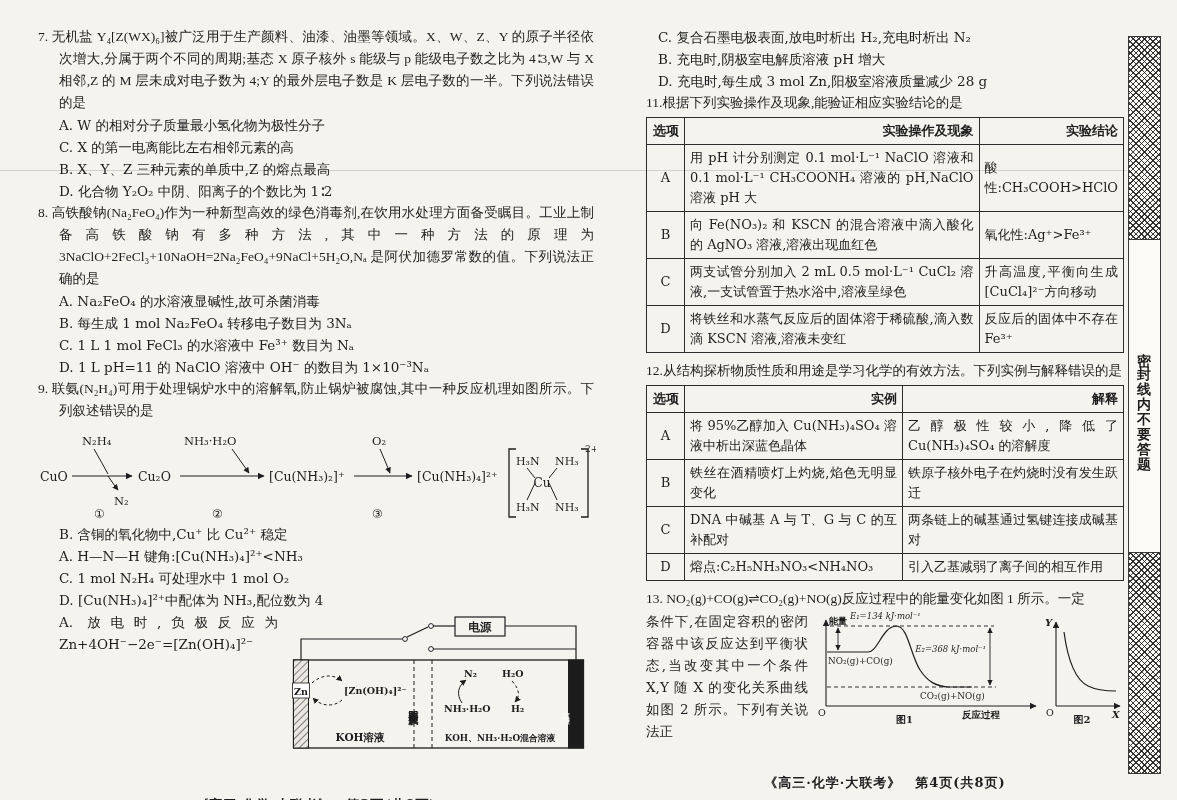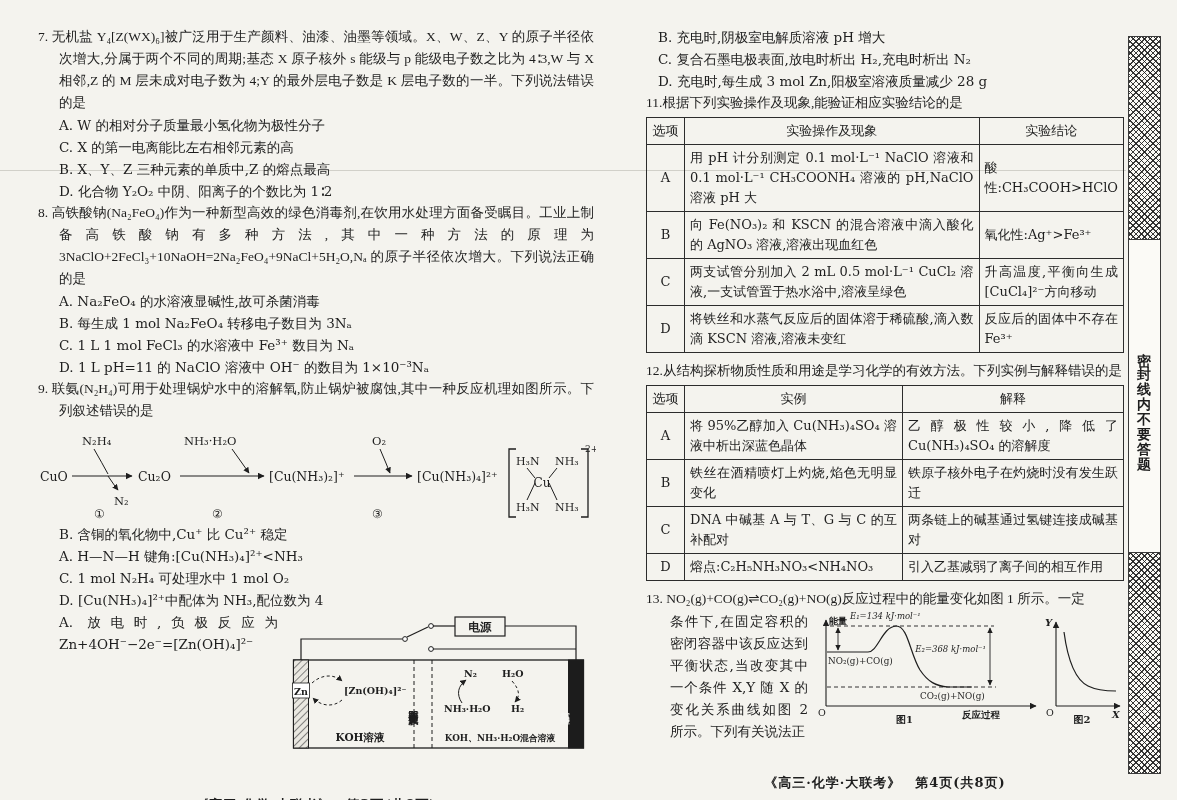--- a/index.html
+++ b/index.html
@@ -24,21 +24,21 @@
   .mech{margin:3px 0 2px 0;}
   
   .battery{float:right;width:302px;height:140px;position:relative;margin:2px 0 4px 6px;padding-left:8px;}
   .vlabel{position:absolute;writing-mode:vertical-rl;text-orientation:upright;
     text-align:center;font-weight:600;}
   .membrane-label{left:123px;top:50px;width:17px;height:84px;font-size:10px;letter-spacing:1px;}
   .graphite-label{left:277px;top:54px;width:15px;height:78px;font-size:9.5px;color:#f6f6f2;letter-spacing:1px;}
   
   .extable{width:100%;border-collapse:collapse;margin:3px 0 7px 0;font-size:13px;line-height:20px;text-align:justify;}
   .extable th,.extable td{border:1px solid #2c2c2c;padding:3px 5px;vertical-align:middle;}
-  .extable th{font-weight:400;text-align:center;}
+  .extable th{font-weight:700;text-align:right;}
   .extable td.c{text-align:center;}
   
   .figs{float:right;width:312px;margin:0 0 2px 4px;display:flex;align-items:flex-end;justify-content:flex-end;}
   
   .footer{position:absolute;text-align:center;font-size:13px;font-weight:600;letter-spacing:1px;}
   .footer-left{left:38px;width:556px;top:752px;margin-top:44px;}
   .footer-right{left:646px;width:478px;top:774px;}
   
   .seal{position:absolute;left:1128px;top:36px;width:31px;height:736px;
     border:1px solid #3a3a3a;background:#fbfaf6;display:flex;flex-direction:column;}
@@ -64,21 +64,21 @@
 
   <div class="q">
     <div class="stem"><span class="qnum">7.</span> <span>无机盐 Y₄[Z(WX)₆]被广泛用于生产颜料、油漆、油墨等领域。X、W、Z、Y 的原子半径依次增大,分属于两个不同的周期;基态 X 原子核外 s 能级与 p 能级电子数之比为 4∶3,W 与 X 相邻,Z 的 M 层未成对电子数为 4;Y 的最外层电子数是 K 层电子数的一半。下列说法错误的是</span></div>
     <div class="opt">A. W 的相对分子质量最小氢化物为极性分子</div>
     <div class="opt">C. X 的第一电离能比左右相邻元素的高</div>
     <div class="opt">B. X、Y、Z 三种元素的单质中,Z 的熔点最高</div>
     <div class="opt">D. 化合物 Y₂O₂ 中阴、阳离子的个数比为 1∶2</div>
   </div>
 
   <div class="q">
-    <div class="stem"><span class="qnum">8.</span> <span>高铁酸钠(Na₂FeO₄)作为一种新型高效的绿色消毒剂,在饮用水处理方面备受瞩目。工业上制备高铁酸钠有多种方法,其中一种方法的原理为 3NaClO+2FeCl₃+10NaOH=2Na₂FeO₄+9NaCl+5H₂O,Nₐ 的原子半径依次增大。下列说法正确的是</span></div>
+    <div class="stem"><span class="qnum">8.</span> <span>高铁酸钠(Na₂FeO₄)作为一种新型高效的绿色消毒剂,在饮用水处理方面备受瞩目。工业上制备高铁酸钠有多种方法,其中一种方法的原理为 3NaClO+2FeCl₃+10NaOH=2Na₂FeO₄+9NaCl+5H₂O,Nₐ 是阿伏加德罗常数的值。下列说法正确的是</span></div>
     <div class="opt">A. Na₂FeO₄ 的水溶液显碱性,故可杀菌消毒</div>
     <div class="opt">B. 每生成 1 mol Na₂FeO₄ 转移电子数目为 3Nₐ</div>
     <div class="opt">C. 1 L 1 mol FeCl₃ 的水溶液中 Fe³⁺ 数目为 Nₐ</div>
     <div class="opt">D. 1 L pH=11 的 NaClO 溶液中 OH⁻ 的数目为 1×10⁻³Nₐ</div>
   </div>
 
   <div class="q">
     <div class="stem"><span class="qnum">9.</span> <span>联氨(N₂H₄)可用于处理锅炉水中的溶解氧,防止锅炉被腐蚀,其中一种反应机理如图所示。下列叙述错误的是</span></div>
 
     <svg class="mech" width="558" height="96" viewBox="0 0 558 96">
@@ -185,22 +185,22 @@
     <div class="opt">A. 放电时,负极反应为 Zn+4OH⁻−2e⁻=[Zn(OH)₄]²⁻</div>
   </div>
 
 </div>
 
 <div class="footer footer-left">《高三·化学·大联考》　第3页(共8页)</div>
 
 <div class="page page-right">
 
   <div class="q">
+    <div class="opt small-ind">C. 复合石墨电极表面,放电时析出 H₂,充电时析出 N₂</div>
     <div class="opt small-ind">B. 充电时,阴极室电解质溶液 pH 增大</div>
-    <div class="opt small-ind">C. 复合石墨电极表面,放电时析出 H₂,充电时析出 N₂</div>
     <div class="opt small-ind">D. 充电时,每生成 3 mol Zn,阳极室溶液质量减少 28 g</div>
   </div>
 
   <div class="q">
     <div class="stem wide"><span class="qnum">11.</span><span>根据下列实验操作及现象,能验证相应实验结论的是</span></div>
     <table class="extable">
       <colgroup>
           <col style="width:38px">
           <col>
           <col style="width:140px">
@@ -317,21 +317,21 @@
           </defs>
           <line x1="14" y1="96" x2="14" y2="12" stroke="#1e1e1e" stroke-width="1.1" marker-end="url(#ah4)"></line>
           <line x1="14" y1="96" x2="78" y2="96" stroke="#1e1e1e" stroke-width="1.1" marker-end="url(#ah4)"></line>
           <text x="3" y="16" font-size="10" font-style="italic" font-weight="bold">Y</text>
           <text x="70" y="108" font-size="10" font-style="italic" font-weight="bold">X</text>
           <text x="4" y="106" font-size="9.5">O</text>
           <path d="M22,22 C26,52 34,70 46,76 C54,80 64,81 74,81" fill="none" stroke="#1e1e1e" stroke-width="1.2"></path>
           <text x="40" y="113" font-size="10" font-weight="bold" text-anchor="middle">图2</text>
         </svg>
       </div>
-      <div style="text-align:justify;margin-left:24px;">条件下,在固定容积的密闭容器中该反应达到平衡状态,当改变其中一个条件 X,Y 随 X 的变化关系曲线如图 2 所示。下列有关说法正</div>
+      <div style="text-align:justify;">条件下,在固定容积的密闭容器中该反应达到平衡状态,当改变其中一个条件 X,Y 随 X 的变化关系曲线如图 2 所示。下列有关说法正</div>
     </div>
   </div>
 
 </div>
 
 <div class="footer footer-right">《高三·化学·大联考》　第4页(共8页)</div>
 
 <div class="seal">
   <div class="hatch seal-top"></div>
   <div class="seal-text">密封线内不要答题</div>

